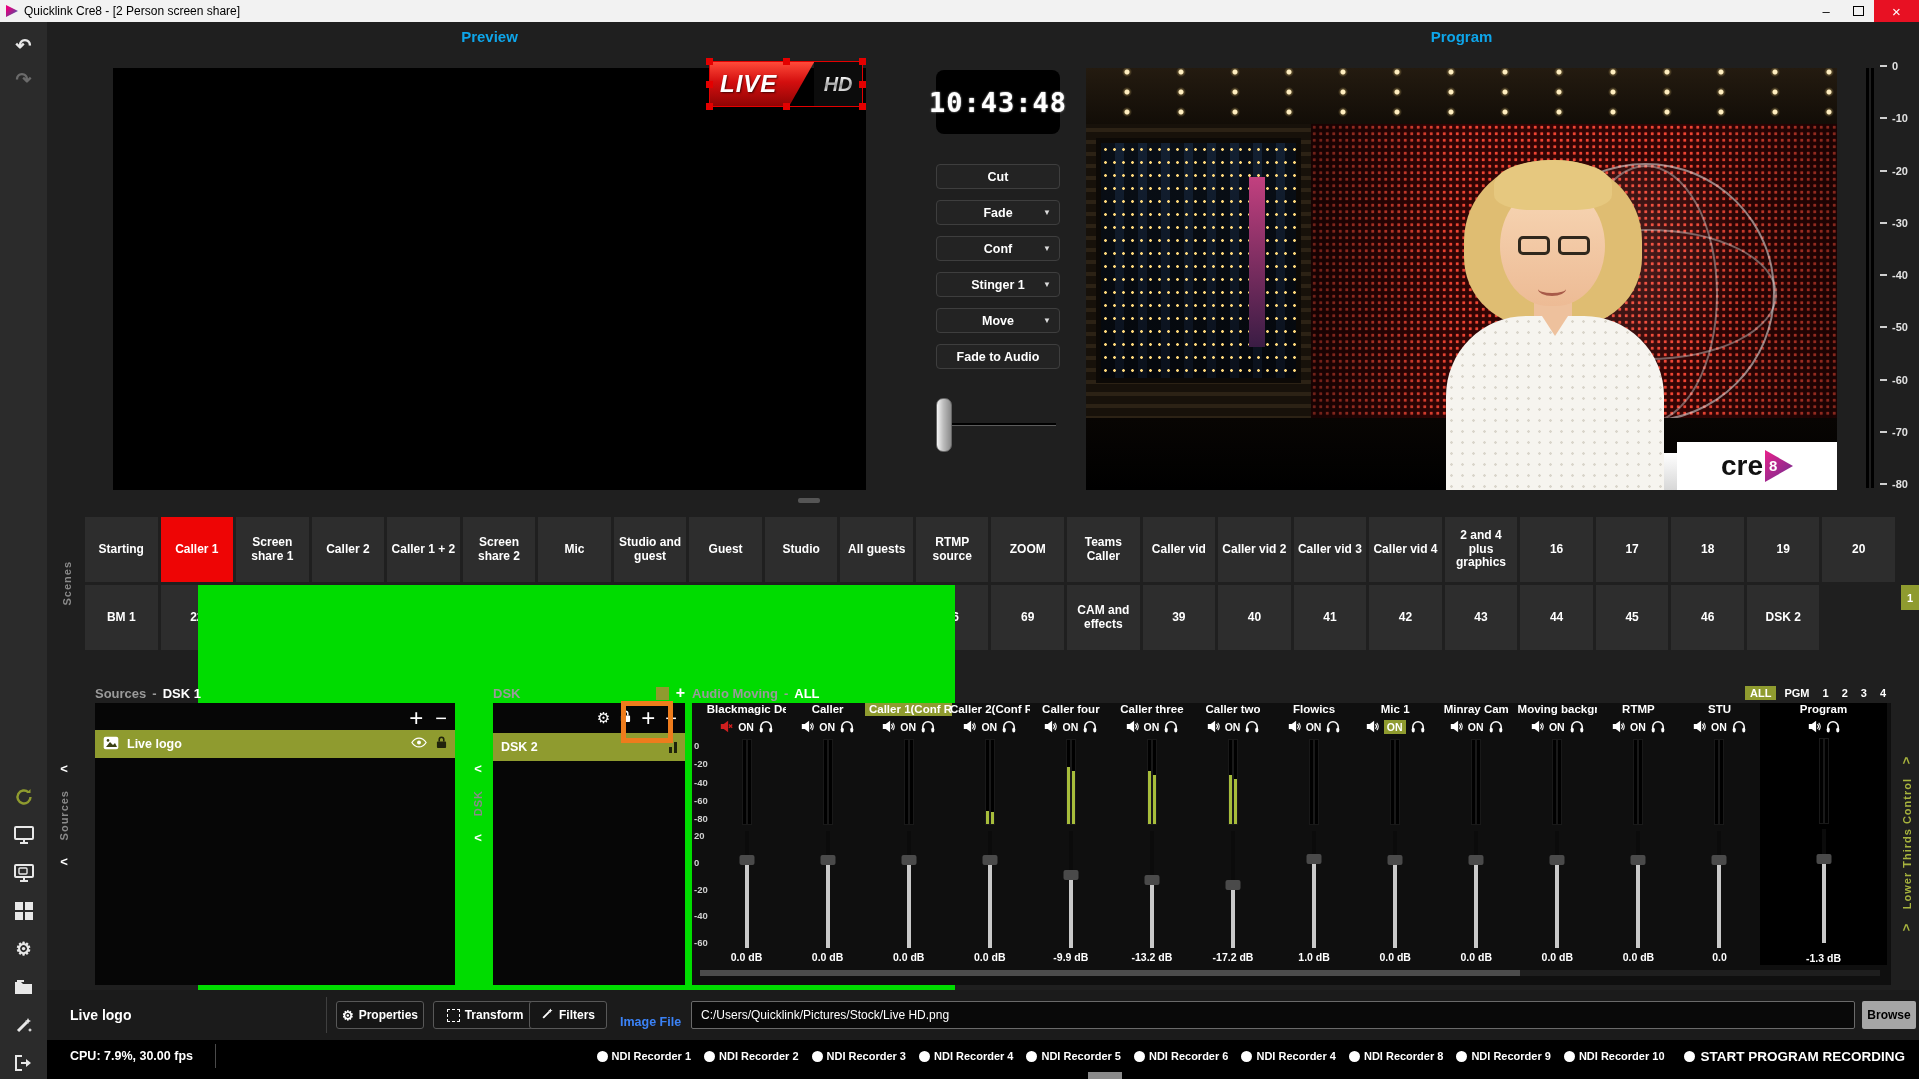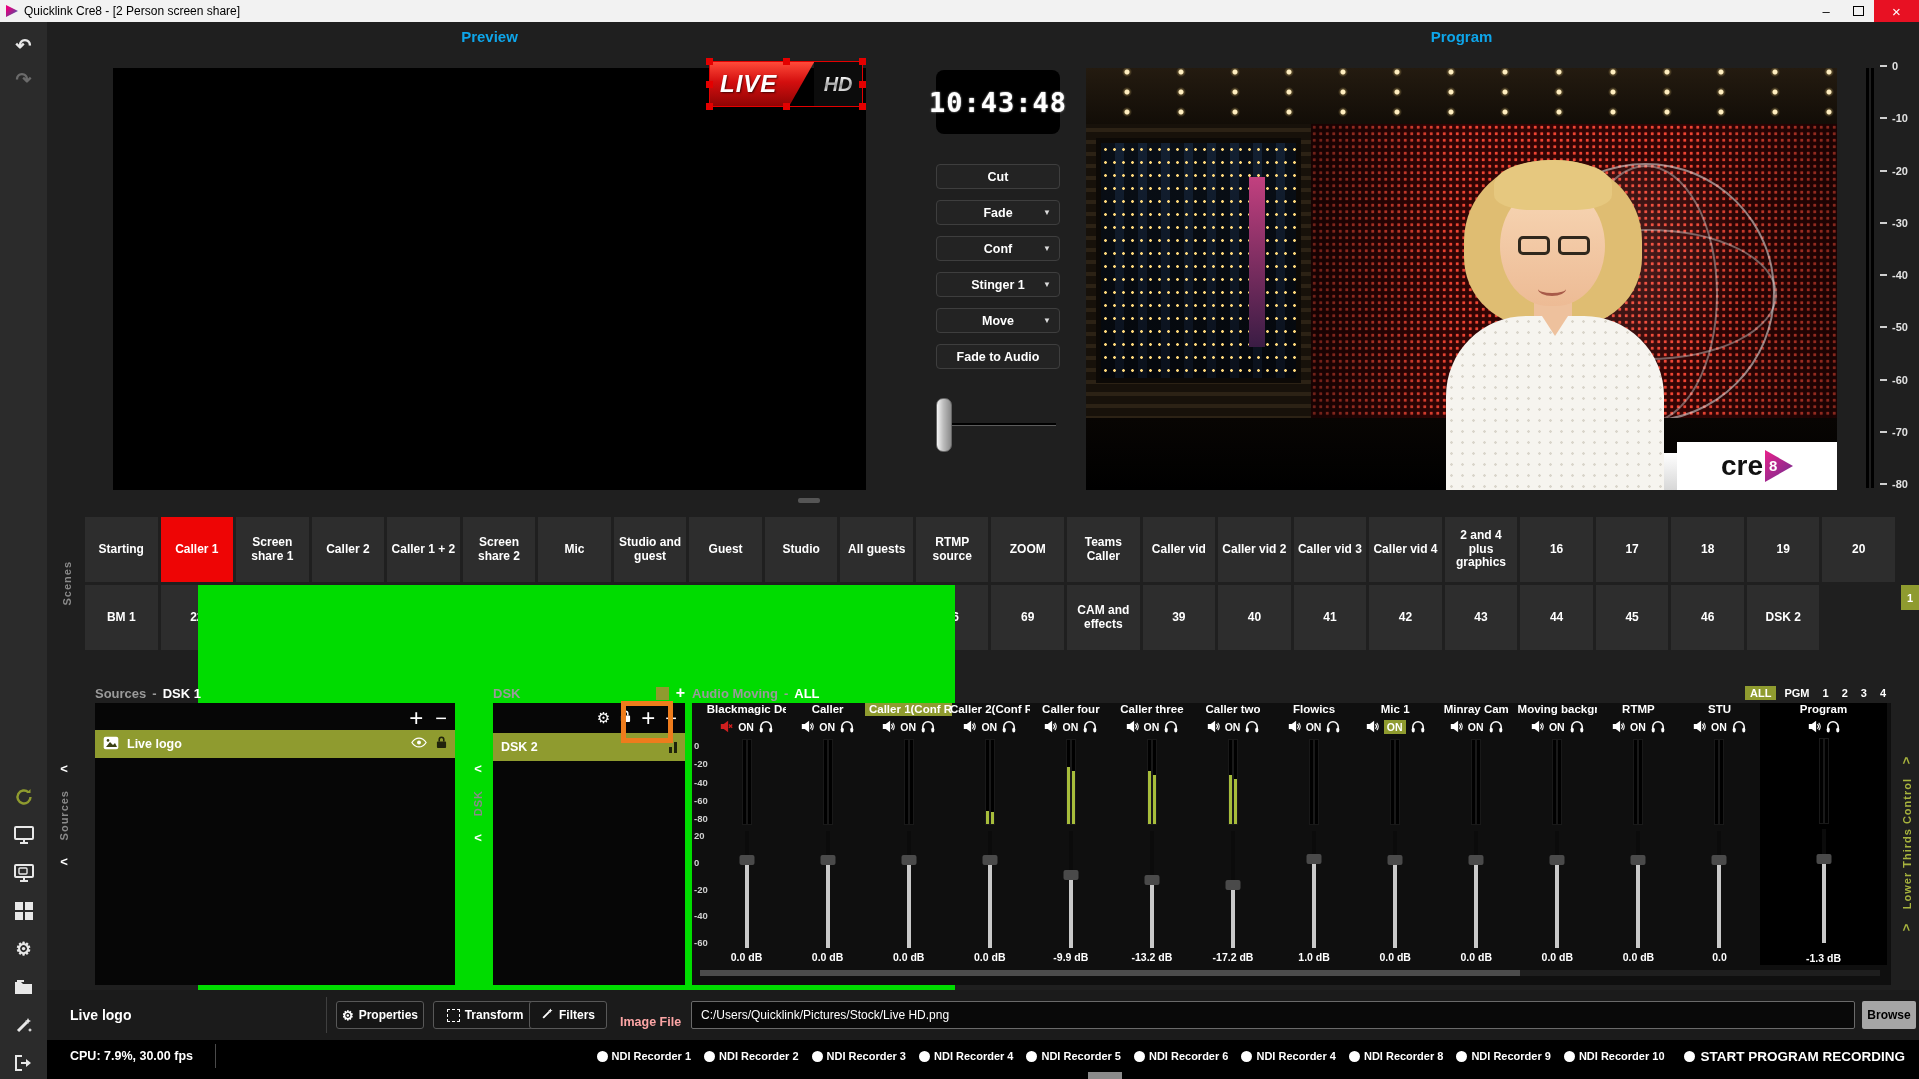--- a/index.html
+++ b/index.html
@@ -158,21 +158,21 @@
             align-items:center;justify-content:center;}
   .lt-strip .chev{color:#a8b43e;font-weight:bold;font-size:13px;transform:rotate(90deg);}
   .lt-strip .vtext{color:#a8b43e;font-size:11px;margin:10px 0;}
   
   .inspector{position:absolute;left:47px;top:990px;width:1872px;height:50px;background:#1b1b1b;}
   .sel-label{position:absolute;left:23px;top:0;height:50px;display:flex;align-items:center;font-size:14px;font-weight:bold;}
   .vdiv{position:absolute;top:7px;width:1px;height:36px;background:#3f3f3f;}
   .insp-btn{position:absolute;top:11px;height:28px;box-sizing:border-box;background:#161616;border:1px solid #585858;border-radius:3px;
             display:flex;align-items:center;justify-content:center;gap:5px;font-size:12px;font-weight:bold;}
   .tr-icon{width:11px;height:11px;border:1px dashed #fff;}
-  .field-label{position:absolute;left:573px;top:0;height:64px;display:flex;align-items:center;font-size:12.5px;color:#fca5a5;font-weight:bold;}
+  .field-label{position:absolute;left:573px;top:0;height:64px;display:flex;align-items:center;font-size:12.5px;color:#3b82f6;font-weight:bold;}
   .path-input{position:absolute;left:644px;top:11px;width:1164px;height:28px;box-sizing:border-box;background:#090909;
               border:1px solid #6a6a6a;border-radius:2px;color:#fff;font-size:12px;padding:0 9px;font-family:"Liberation Sans",sans-serif;}
   .browse-btn{position:absolute;left:1815px;top:11px;width:54px;height:28px;background:#a6a6a6;color:#000;border-radius:2px;
               display:flex;align-items:center;justify-content:center;font-size:12px;font-weight:bold;}
   
   .statusbar{position:absolute;left:47px;top:1040px;width:1872px;height:32px;background:#000;}
   .cpu{position:absolute;left:23px;top:0;height:32px;display:flex;align-items:center;font-size:12.5px;font-weight:bold;}
   .statusbar .vdiv{top:4px;height:24px;left:168px;background:#4a4a4a;}
   .recorders{position:absolute;right:14px;top:0;height:32px;display:flex;align-items:center;gap:13px;}
   .rec{display:flex;align-items:center;gap:4px;font-size:11px;font-weight:bold;white-space:nowrap;}

